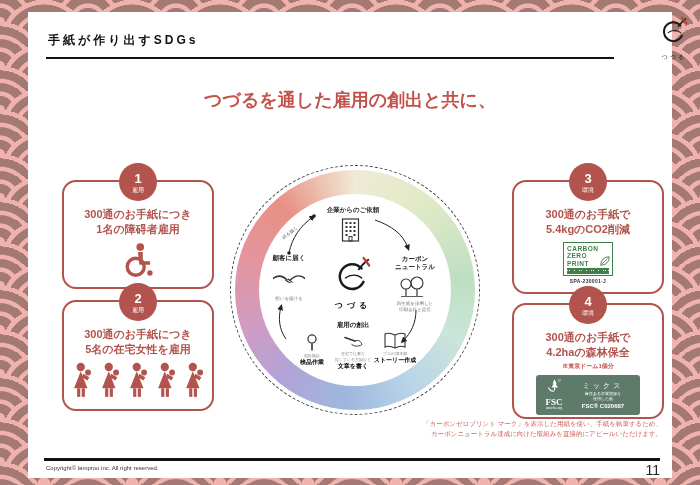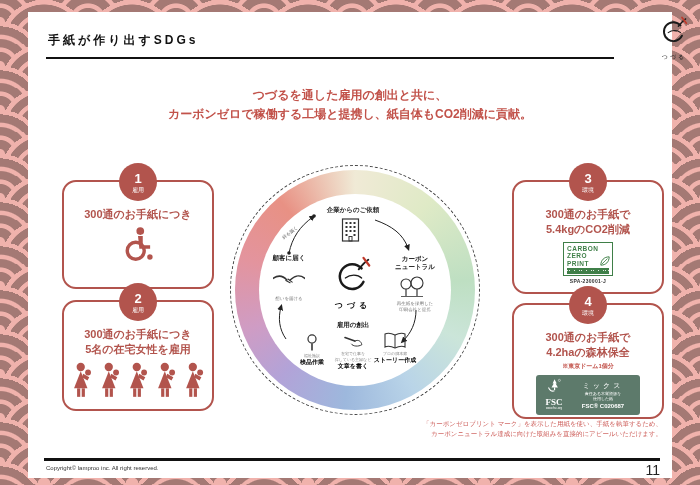--- a/index.html
+++ b/index.html
@@ -14,21 +14,21 @@
       radial-gradient(circle at 100% 50%, #f0b2ac 5%, #a47974 6%, #a47974 15%, #f0b2ac 16%, #f0b2ac 20%, #a47974 21%, #a47974 30%, #f0b2ac 31%, #f0b2ac 35%, #a47974 36%, #a47974 45%, #f0b2ac 46%, #f0b2ac 49%, transparent 50%, transparent),
       radial-gradient(circle at 0 50%, #f0b2ac 5%, #a47974 6%, #a47974 15%, #f0b2ac 16%, #f0b2ac 20%, #a47974 21%, #a47974 30%, #f0b2ac 31%, #f0b2ac 35%, #a47974 36%, #a47974 45%, #f0b2ac 46%, #f0b2ac 49%, transparent 50%, transparent);
     background-size:88px 44px;
   }
   .card{position:absolute;left:28px;right:28px;top:12px;bottom:7px;background:#fff;}
   .title{position:absolute;left:20px;top:20px;font-size:12px;font-weight:bold;letter-spacing:3px;color:#111;}
   .title-rule{position:absolute;left:18px;top:45px;width:568px;height:2px;background:#111;}
   .corner-logo{position:absolute;left:624px;top:4px;width:44px;text-align:center;}
   .corner-logo .lbl{font-size:6px;letter-spacing:2px;color:#222;margin-top:1px;}
   .headline{position:absolute;left:0;top:74px;width:100%;text-align:center;
-    font-size:12px;font-weight:bold;color:#c2524a;line-height:1.62;}
+    font-size:18px;font-weight:bold;color:#c2524a;line-height:1.62;}
   
   .sdg-box{position:absolute;width:148px;border:2px solid #b2544d;border-radius:14px;background:#fff;
     display:flex;flex-direction:column;align-items:center;}
   .badge{position:absolute;left:50%;top:-19px;transform:translateX(-50%);
     width:38px;height:38px;border-radius:50%;background:#b2544d;color:#fff;
     display:flex;flex-direction:column;align-items:center;justify-content:center;line-height:1;}
   .badge .num{font-size:13px;font-weight:bold;}
   .badge .cat{font-size:6px;margin-top:2px;}
   .box-text{margin-top:25px;font-size:11px;font-weight:bold;color:#b2544d;text-align:center;line-height:1.4;}
   #box1{left:34px;top:168px;height:105px;}
@@ -89,30 +89,30 @@
         <path d="M29 13 A13 13 0 1 0 31 27" fill="none" stroke="#1a1a1a" stroke-width="2.6" stroke-linecap="round"></path>
         <path d="M26 14 C30 9 33 6 36 4" fill="none" stroke="#1a1a1a" stroke-width="2" stroke-linecap="round"></path>
         <path d="M12 23 C17 19 25 19 29 23" fill="none" stroke="#1a1a1a" stroke-width="1.4" stroke-linecap="round"></path>
         <line x1="31" y1="2" x2="37" y2="10" stroke="#c0392b" stroke-width="2.4" stroke-linecap="round"></line>
       </svg>
       <div class="lbl">つづる</div>
     </div>
 
     <div class="headline">
       <div>つづるを通した雇用の創出と共に、</div>
-      <div>カーボンゼロで稼働する工場と提携し、紙自体もCO2削減に貢献。</div>
     </div>
 
     <div class="sdg-box" id="box1">
       <div class="badge">
         <span class="num">1</span>
         <span class="cat">雇用</span>
       </div>
       <div class="box-text">
         <div>300通のお手紙につき</div>
+        <div>1名の障碍者雇用</div>
       </div>
       <svg width="34" height="34" viewBox="0 0 30 30" style="margin-top:5px">
         <circle cx="17" cy="3.6" r="3.4" fill="#b2544d"></circle>
         <path d="M15 8 h4.2 v8 h6.5 v3.2 h-9.5 z" fill="#b2544d"></path>
         <circle cx="13" cy="21" r="7.5" fill="none" stroke="#b2544d" stroke-width="3"></circle>
         <circle cx="25.5" cy="26.5" r="2.4" fill="#b2544d"></circle>
       </svg>
     </div>
 
     <div class="sdg-box" id="box2">

